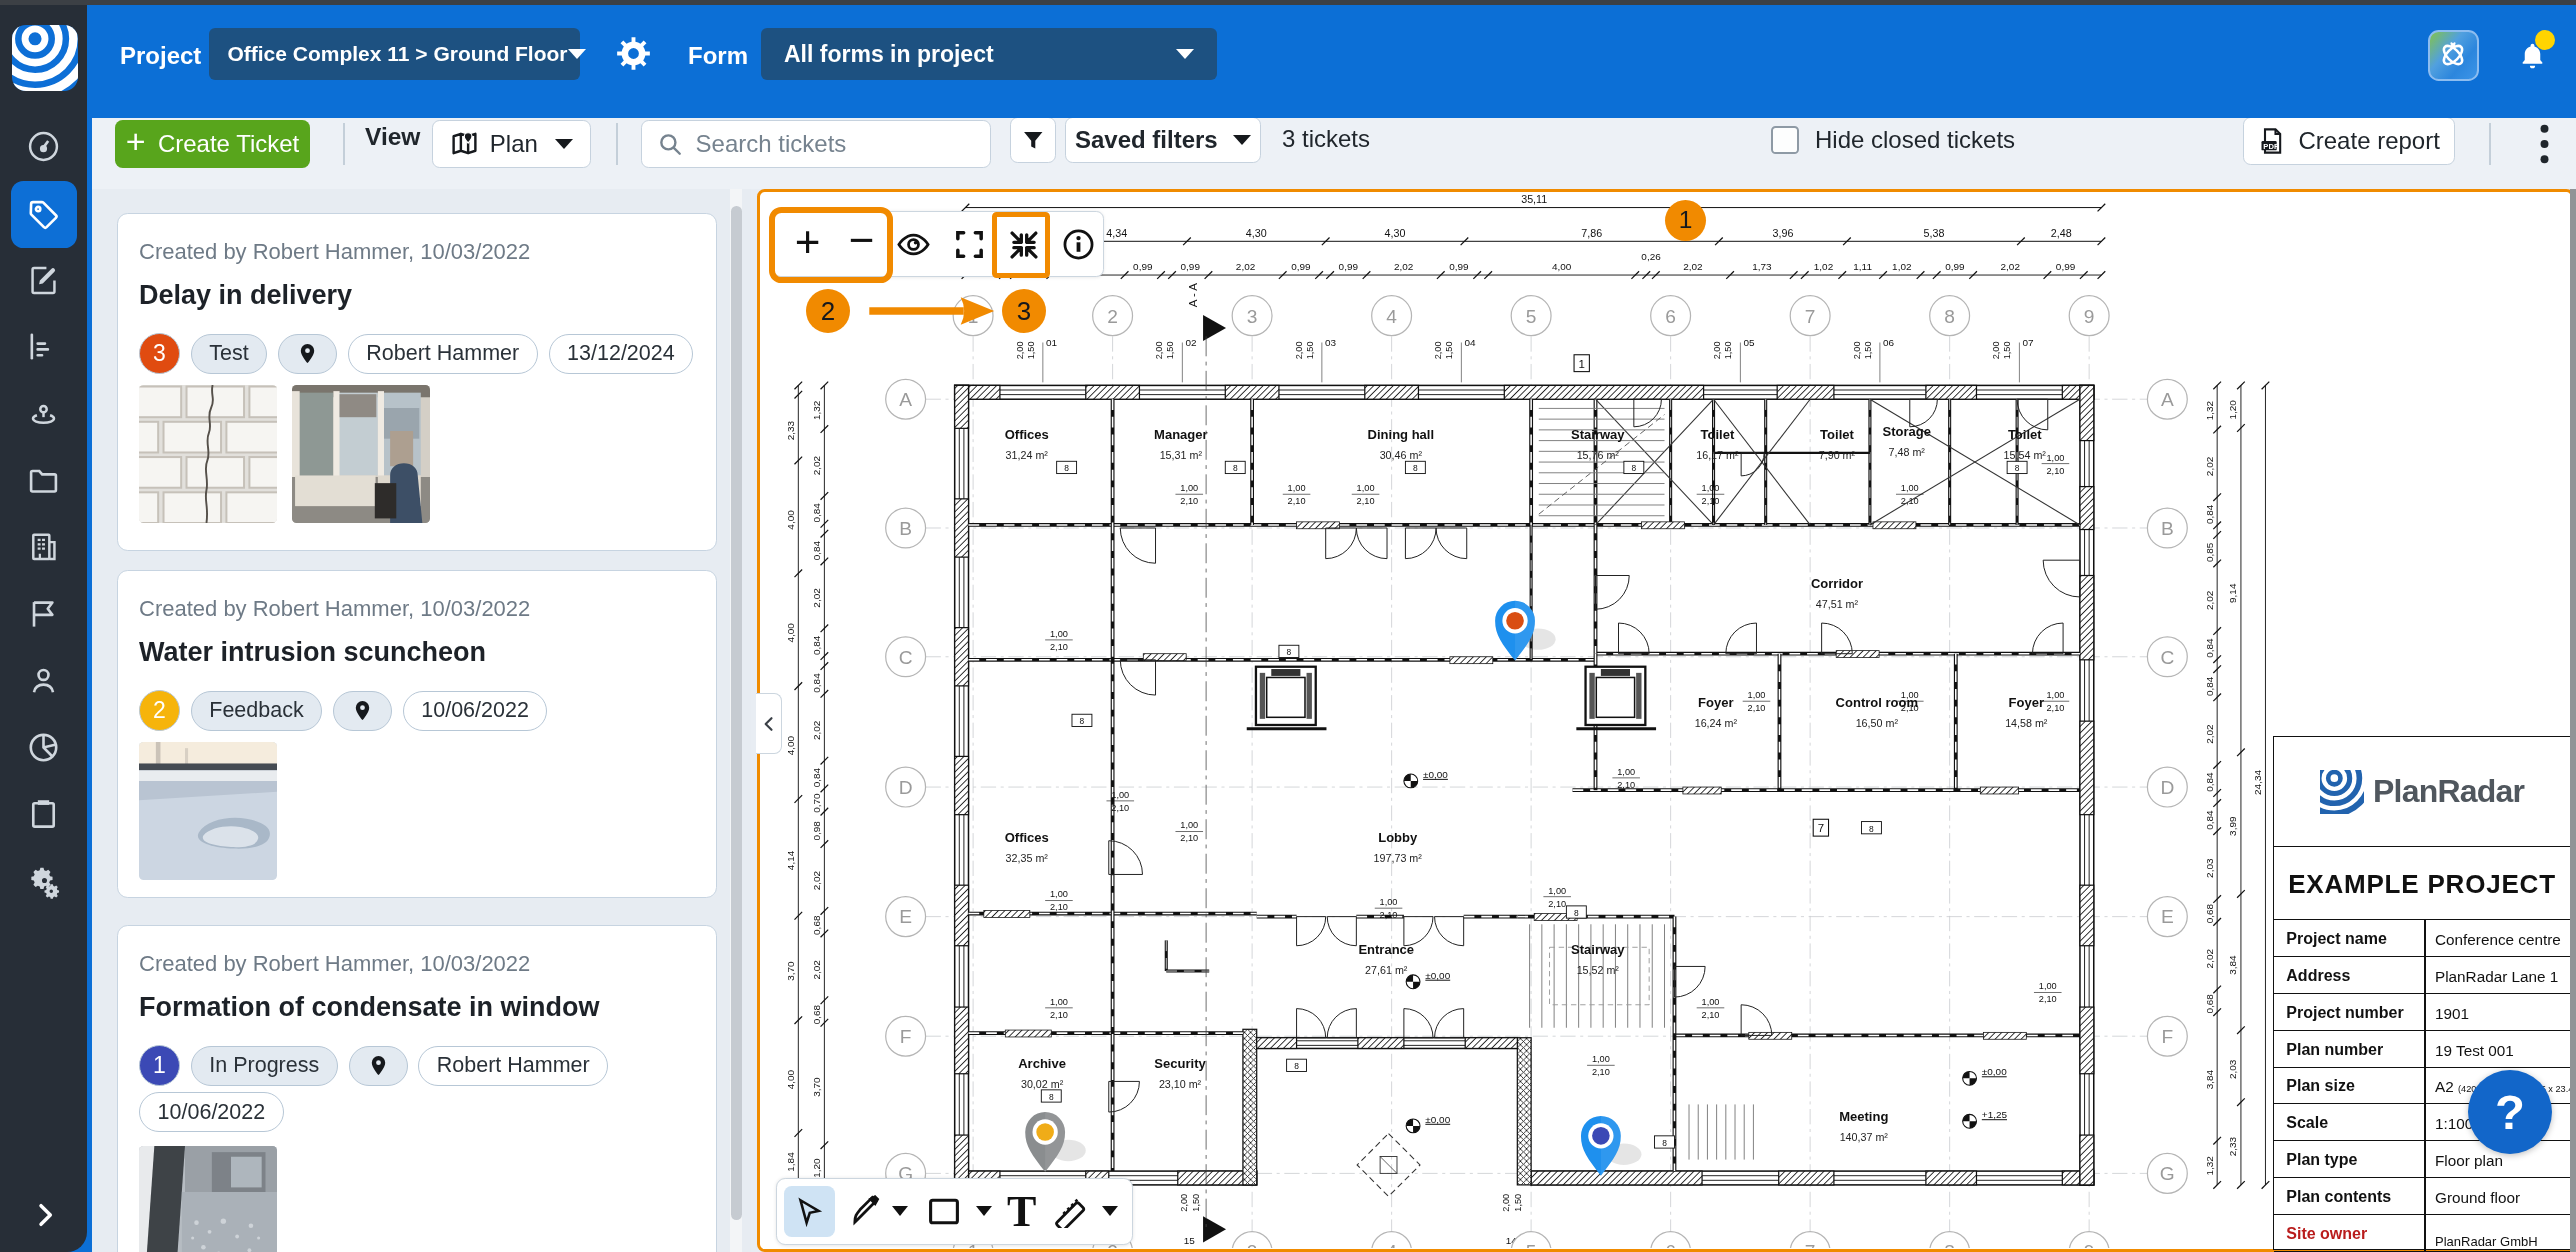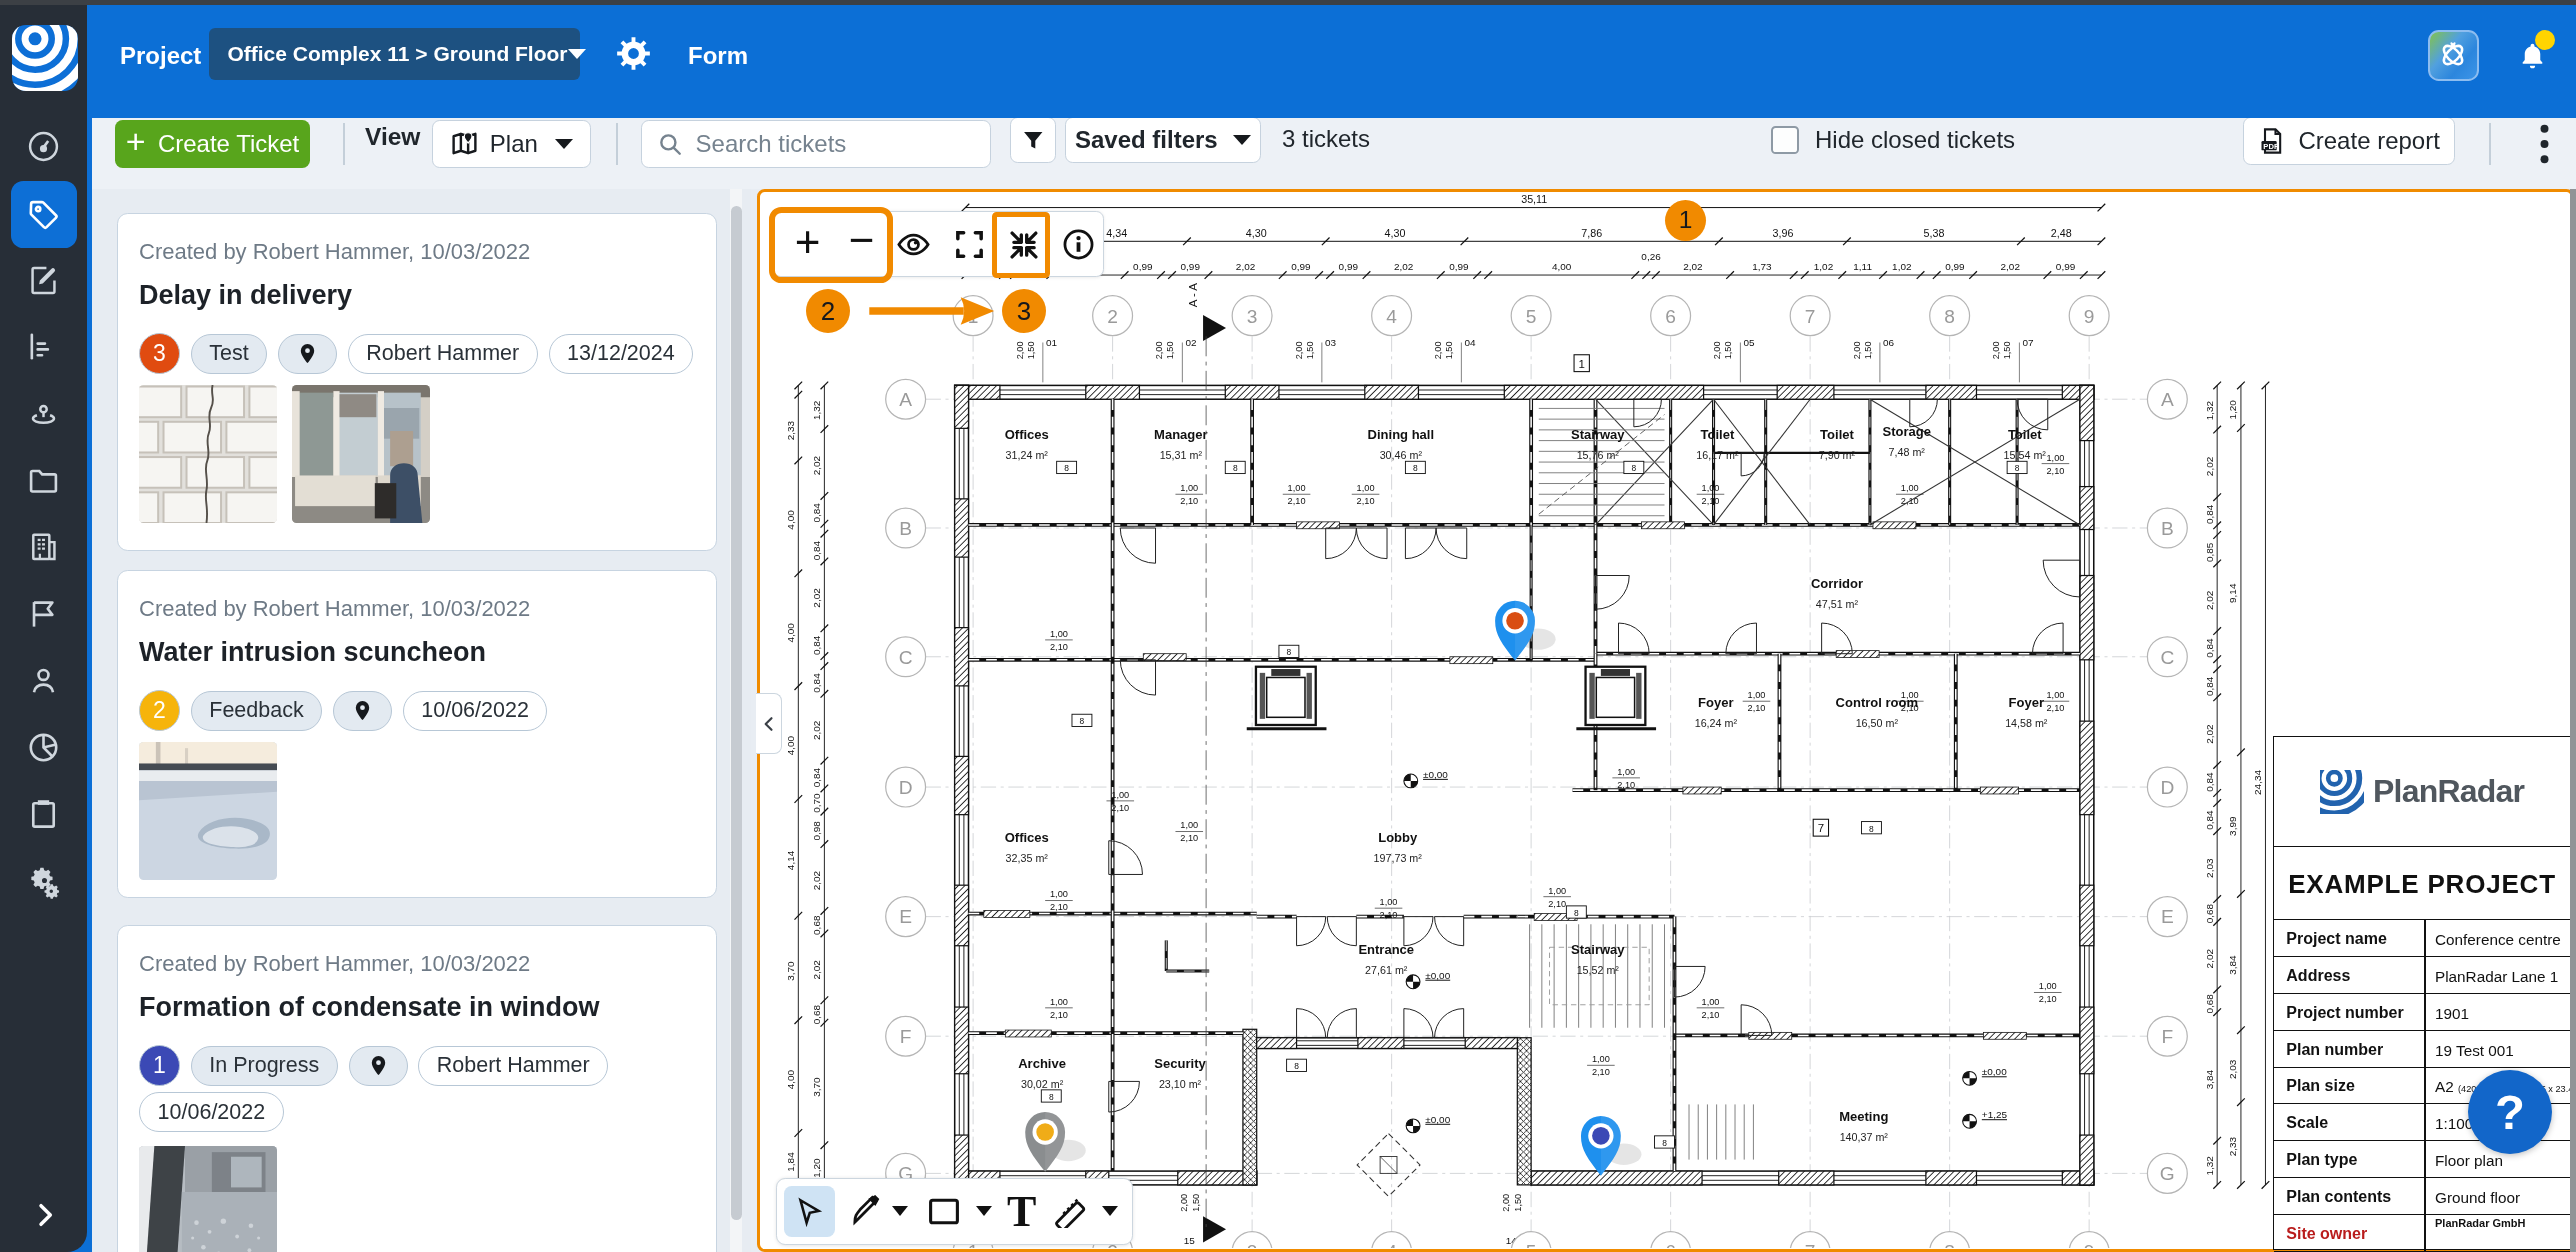--- a/index.html
+++ b/index.html
@@ -28,20 +28,21 @@
 </head>
 <body>
 <div id="page">
   <div id="header">
     <div class="abs hdr-label" style="left:120px; top:37px;">Project</div>
     <div class="hdr-dd" style="left:209px; top:23px; width:371px; height:52px; padding-left:18.4px; padding-right:15.3px; white-space:nowrap; font-size:21px; justify-content:space-between;">Office Complex 11 &gt; Ground Floor<span class="caret"></span></div>
     <svg class="abs" style="left:616px; top:31px;" width="35" height="35" viewBox="0 0 24 24">
         <path d="M19.58 8.88 L20.10 10.69 L23.22 10.65 L23.22 13.35 L20.10 13.31 L19.57 15.16 L18.65 16.80 L20.89 18.98 L18.98 20.89 L16.80 18.65 L15.12 19.58 L13.31 20.10 L13.35 23.22 L10.65 23.22 L10.69 20.10 L8.84 19.57 L7.20 18.65 L5.02 20.89 L3.11 18.98 L5.35 16.80 L4.42 15.12 L3.90 13.31 L0.78 13.35 L0.78 10.65 L3.90 10.69 L4.43 8.84 L5.35 7.20 L3.11 5.02 L5.02 3.11 L7.20 5.35 L8.88 4.42 L10.69 3.90 L10.65 0.78 L13.35 0.78 L13.31 3.90 L15.16 4.43 L16.80 5.35 L18.98 3.11 L20.89 5.02 L18.65 7.20 Z M12 8.3a3.7 3.7 0 1 0 0 7.4 3.7 3.7 0 0 0 0-7.4Z" fill="#fff" fill-rule="evenodd"></path>
       </svg>
     <div class="abs hdr-label" style="left:688px; top:37px;">Form</div>
+    <div class="hdr-dd" style="left:761px; top:23px; width:456px; height:52px; padding-left:23px; white-space:nowrap; font-size:23px;">All forms in project<span class="caret" style="position:absolute; right:23px;"></span></div>
     <div class="abs" style="left:2428px; top:24.5px; width:51px; height:51px; border-radius:10.7px; background:linear-gradient(130deg,#83c34c 0%,#51a0df 38%,#2c86dd 68%,#3c95e8 100%); border:2.3px solid #8dbdf0;">
       <svg style="position:absolute;left:7px;top:7px;" width="32" height="32" viewBox="0 0 24 24" fill="none" stroke="#fff" stroke-width="1.9" stroke-linecap="round">
           <ellipse cx="12" cy="12" rx="8.6" ry="4.4" transform="rotate(45 12 12)"></ellipse>
           <ellipse cx="12" cy="12" rx="8.6" ry="4.4" transform="rotate(-45 12 12)"></ellipse>
           <path d="M10.8 4.6l1.2 1.1 1.2-1.1M10.8 3.2l1.2 1.1 1.2-1.1" stroke-width="1.5"></path>
         </svg>
     </div>
     <svg class="abs" style="left:2517px; top:35px;" width="31" height="32" viewBox="0 0 24 24" fill="#fff">
         <path d="M12 2.5c-.8 0-1.5.7-1.5 1.5v.6C7.9 5.3 6 7.6 6 10.4V15l-1.6 2.1c-.3.4 0 .9.4.9h14.4c.4 0 .7-.5.4-.9L18 15v-4.6c0-2.8-1.9-5.1-4.5-5.8v-.6c0-.8-.7-1.5-1.5-1.5zM10 19.5a2 2 0 0 0 4 0z"></path>
       </svg>
@@ -1123,21 +1124,21 @@
           <div class="abs" style="left:161px; top:10.7px; font-size:15.3px; color:#111; white-space:nowrap;">Floor plan</div>
           <div class="abs" style="left:150px; top:0; width:1.5px; height:37px; background:#111;"></div>
         </div>
 <div class="abs" style="left:0; top:441px; width:296px; height:37px; border-bottom:1.5px solid #111;">
           <div class="abs" style="left:12.3px; top:10px; font-size:16px; font-weight:bold; color:#111;">Plan contents</div>
           <div class="abs" style="left:161px; top:10.7px; font-size:15.3px; color:#111; white-space:nowrap;">Ground floor</div>
           <div class="abs" style="left:150px; top:0; width:1.5px; height:37px; background:#111;"></div>
         </div>
 <div class="abs" style="left:0; top:478px; width:296px; height:37px; border-bottom:1.5px solid #111;">
           <div class="abs" style="left:12.3px; top:10px; font-size:16px; font-weight:bold; color:#b91c1c;">Site owner</div>
-          <div class="abs" style="left:161px; top:2px; font-size:11px; color:#111; white-space:nowrap;font-weight:bold;">PlanRadar GmbH</div>
+          <div class="abs" style="left:161px; top:19px; font-size:13px; color:#111; white-space:nowrap;">PlanRadar GmbH</div>
           <div class="abs" style="left:150px; top:0; width:1.5px; height:37px; background:#111;"></div>
         </div>
       </div>
 <div class="abs" style="left:1750px; top:920px; width:84px; height:84px; margin-left:-42px; margin-top:-42px; background:#1266c9; border-radius:50%; box-shadow:0 1.5px 6.1px rgba(0,0,0,0.25); color:#fff; font-size:49px; font-weight:bold; display:flex; align-items:center; justify-content:center;">?</div>
 </div>
   <div id="rightscroll"></div>
 </div>
 
 
 </body></html>

